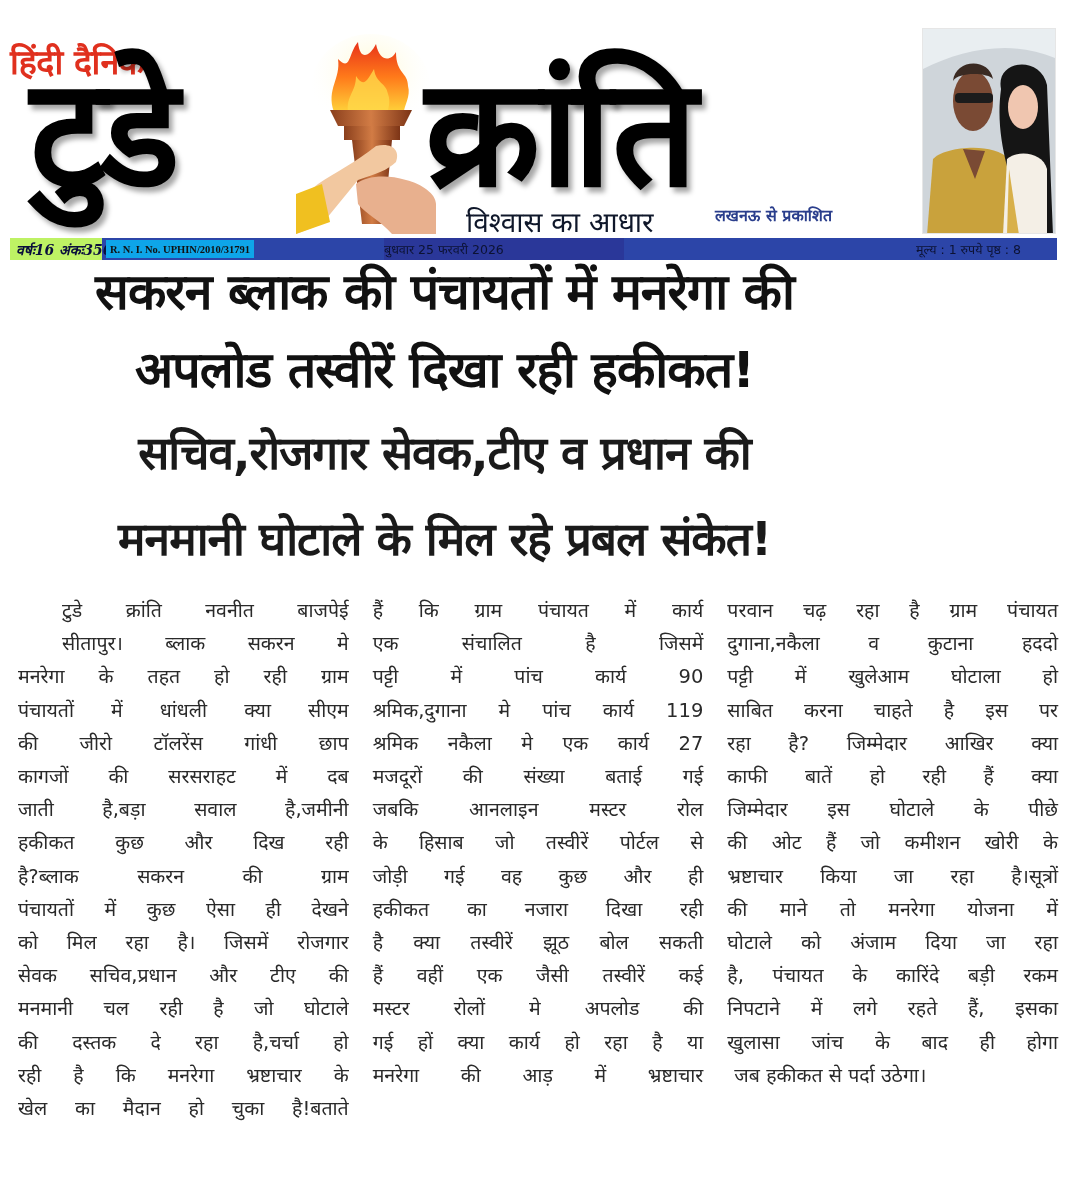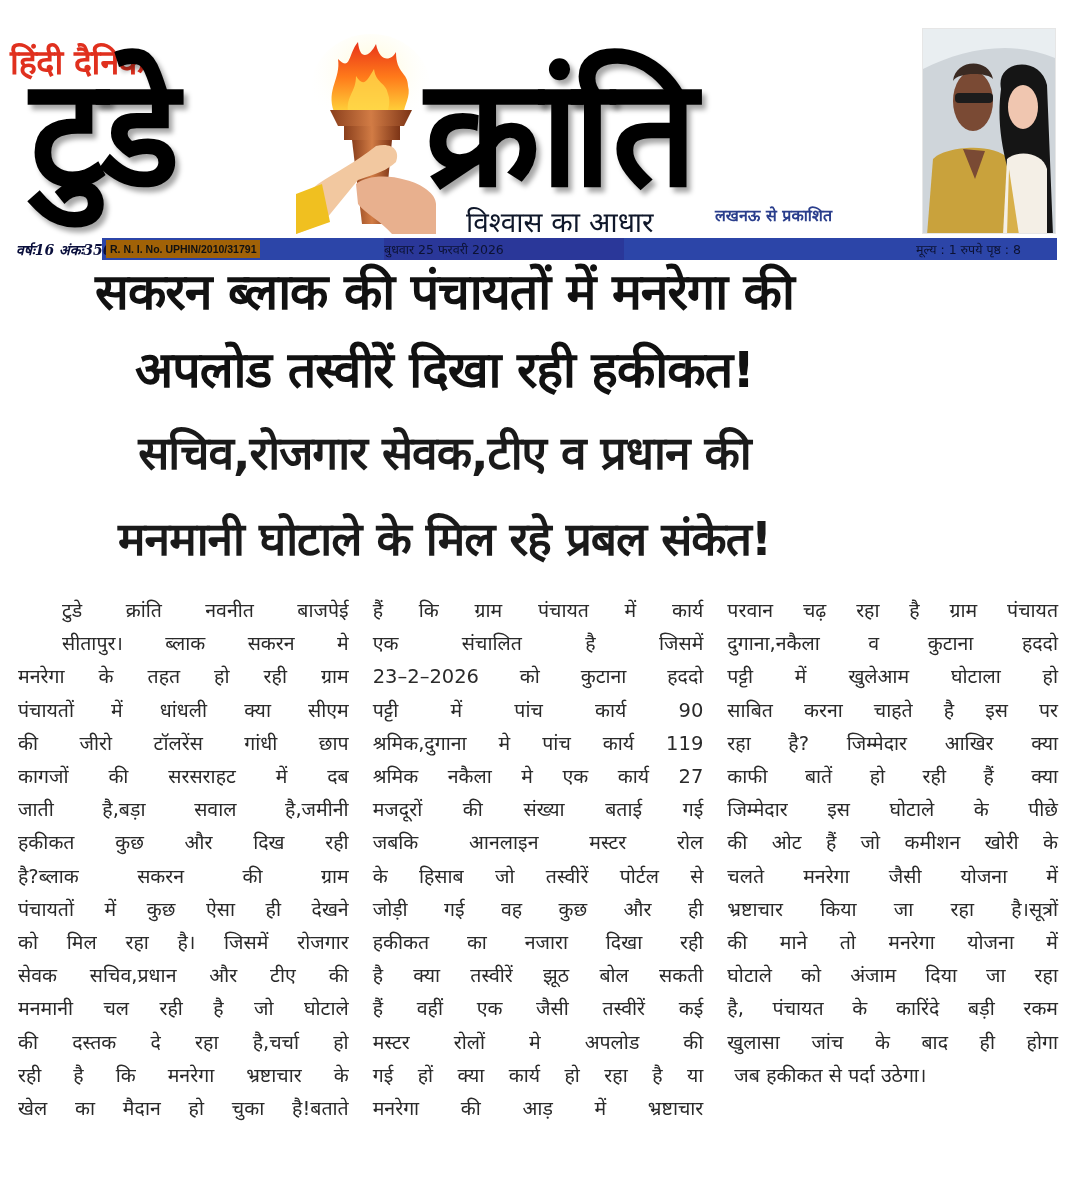--- a/index.html
+++ b/index.html
@@ -34,29 +34,29 @@
       background: linear-gradient(180deg, #d8dde2 0%, #c7ccd0 45%, #b9b7ad 100%);
       overflow: hidden; border: 1px solid #e6e6e6;
     }
 
     
     .infobar {
       position: absolute; left: 10px; top: 222px; width: 1047px; height: 22px;
       background: #2c45a8; display: flex; align-items: center;
     }
     .infobar .seg-issue {
-      background: #ffffff; height: 100%; display: flex; align-items: center;
+      background: #bef264; height: 100%; display: flex; align-items: center;
       padding: 0 4px 0 6px; width: 92px;
       font-family: "DejaVu Serif", serif; font-style: italic; font-weight: bold;
       font-size: 14px; color: #0a0f3c;
     }
     .infobar .seg-issue span.num { color: #0a0f3c; }
     .infobar .seg-rni {
-      background: #a16207; color: #111; margin-left: 4px;
-      font-family: Liberation Sans, sans-serif; font-weight: bold; font-size: 10.5px;
+      background: #0ea5e9; color: #111; margin-left: 4px;
+      font-family: Liberation Serif, serif; font-weight: bold; font-size: 10.5px;
       padding: 2px 4px; height: 18px; display: flex; align-items: center;
     }
     .infobar .seg-date {
       position: absolute; left: 374px; top: 0; height: 100%;
       width: 240px; background: #2a3799;
       display: flex; align-items: center; 
       font-size: 12.5px; color: #0c1233;
     }
     .infobar .seg-price {
       position: absolute; right: 36px; top: 0; height: 100%;
@@ -176,21 +176,20 @@
     <span class="line">को मिल रहा है। जिसमें रोजगार</span>
     <span class="line">सेवक सचिव,प्रधान और टीए की</span>
     <span class="line">मनमानी चल रही है जो घोटाले</span>
     <span class="line">की दस्तक दे रहा है,चर्चा हो</span>
     <span class="line">रही है कि मनरेगा भ्रष्टाचार के</span>
     <span class="line">खेल का मैदान हो चुका है!बताते</span>
   </div>
   <div class="col">
     <span class="line">हैं कि ग्राम पंचायत में कार्य</span>
     <span class="line">एक संचालित है जिसमें</span>
-    <span class="line">23–2–2026 को कुटाना हददो</span>
     <span class="line">पट्टी में पांच कार्य 90</span>
     <span class="line">श्रमिक,दुगाना मे पांच कार्य 119</span>
     <span class="line">श्रमिक नकैला मे एक कार्य 27</span>
     <span class="line">मजदूरों की संख्या बताई गई</span>
     <span class="line">जबकि आनलाइन मस्टर रोल</span>
     <span class="line">के हिसाब जो तस्वीरें पोर्टल से</span>
     <span class="line">जोड़ी गई वह कुछ और ही</span>
     <span class="line">हकीकत का नजारा दिखा  रही</span>
     <span class="line">है क्या तस्वीरें  झूठ बोल सकती</span>
     <span class="line">हैं वहीं एक जैसी तस्वीरें कई</span>
@@ -200,21 +199,21 @@
   </div>
   <div class="col">
     <span class="line">परवान चढ़ रहा है ग्राम पंचायत</span>
     <span class="line">दुगाना,नकैला व कुटाना हददो</span>
     <span class="line">पट्टी में खुलेआम घोटाला हो</span>
     <span class="line">साबित करना चाहते है इस पर</span>
     <span class="line">रहा है? जिम्मेदार आखिर क्या</span>
     <span class="line">काफी बातें हो रही हैं क्या</span>
     <span class="line">जिम्मेदार इस घोटाले के पीछे</span>
     <span class="line">की ओट हैं जो कमीशन खोरी के</span>
-    <span class="line">चलते मनरेगा जैसी योजना में</span>
     <span class="line">भ्रष्टाचार किया जा रहा है।सूत्रों</span>
     <span class="line">की माने तो मनरेगा योजना में</span>
     <span class="line">घोटाले को अंजाम दिया जा रहा</span>
     <span class="line">है, पंचायत के कारिंदे बड़ी रकम</span>
+    <span class="line">निपटाने में लगे रहते हैं, इसका</span>
     <span class="line">खुलासा जांच के बाद ही होगा</span>
     <span class="line last">जब हकीकत से पर्दा उठेगा।</span>
   </div>
 </section>
 
 </body></html>

